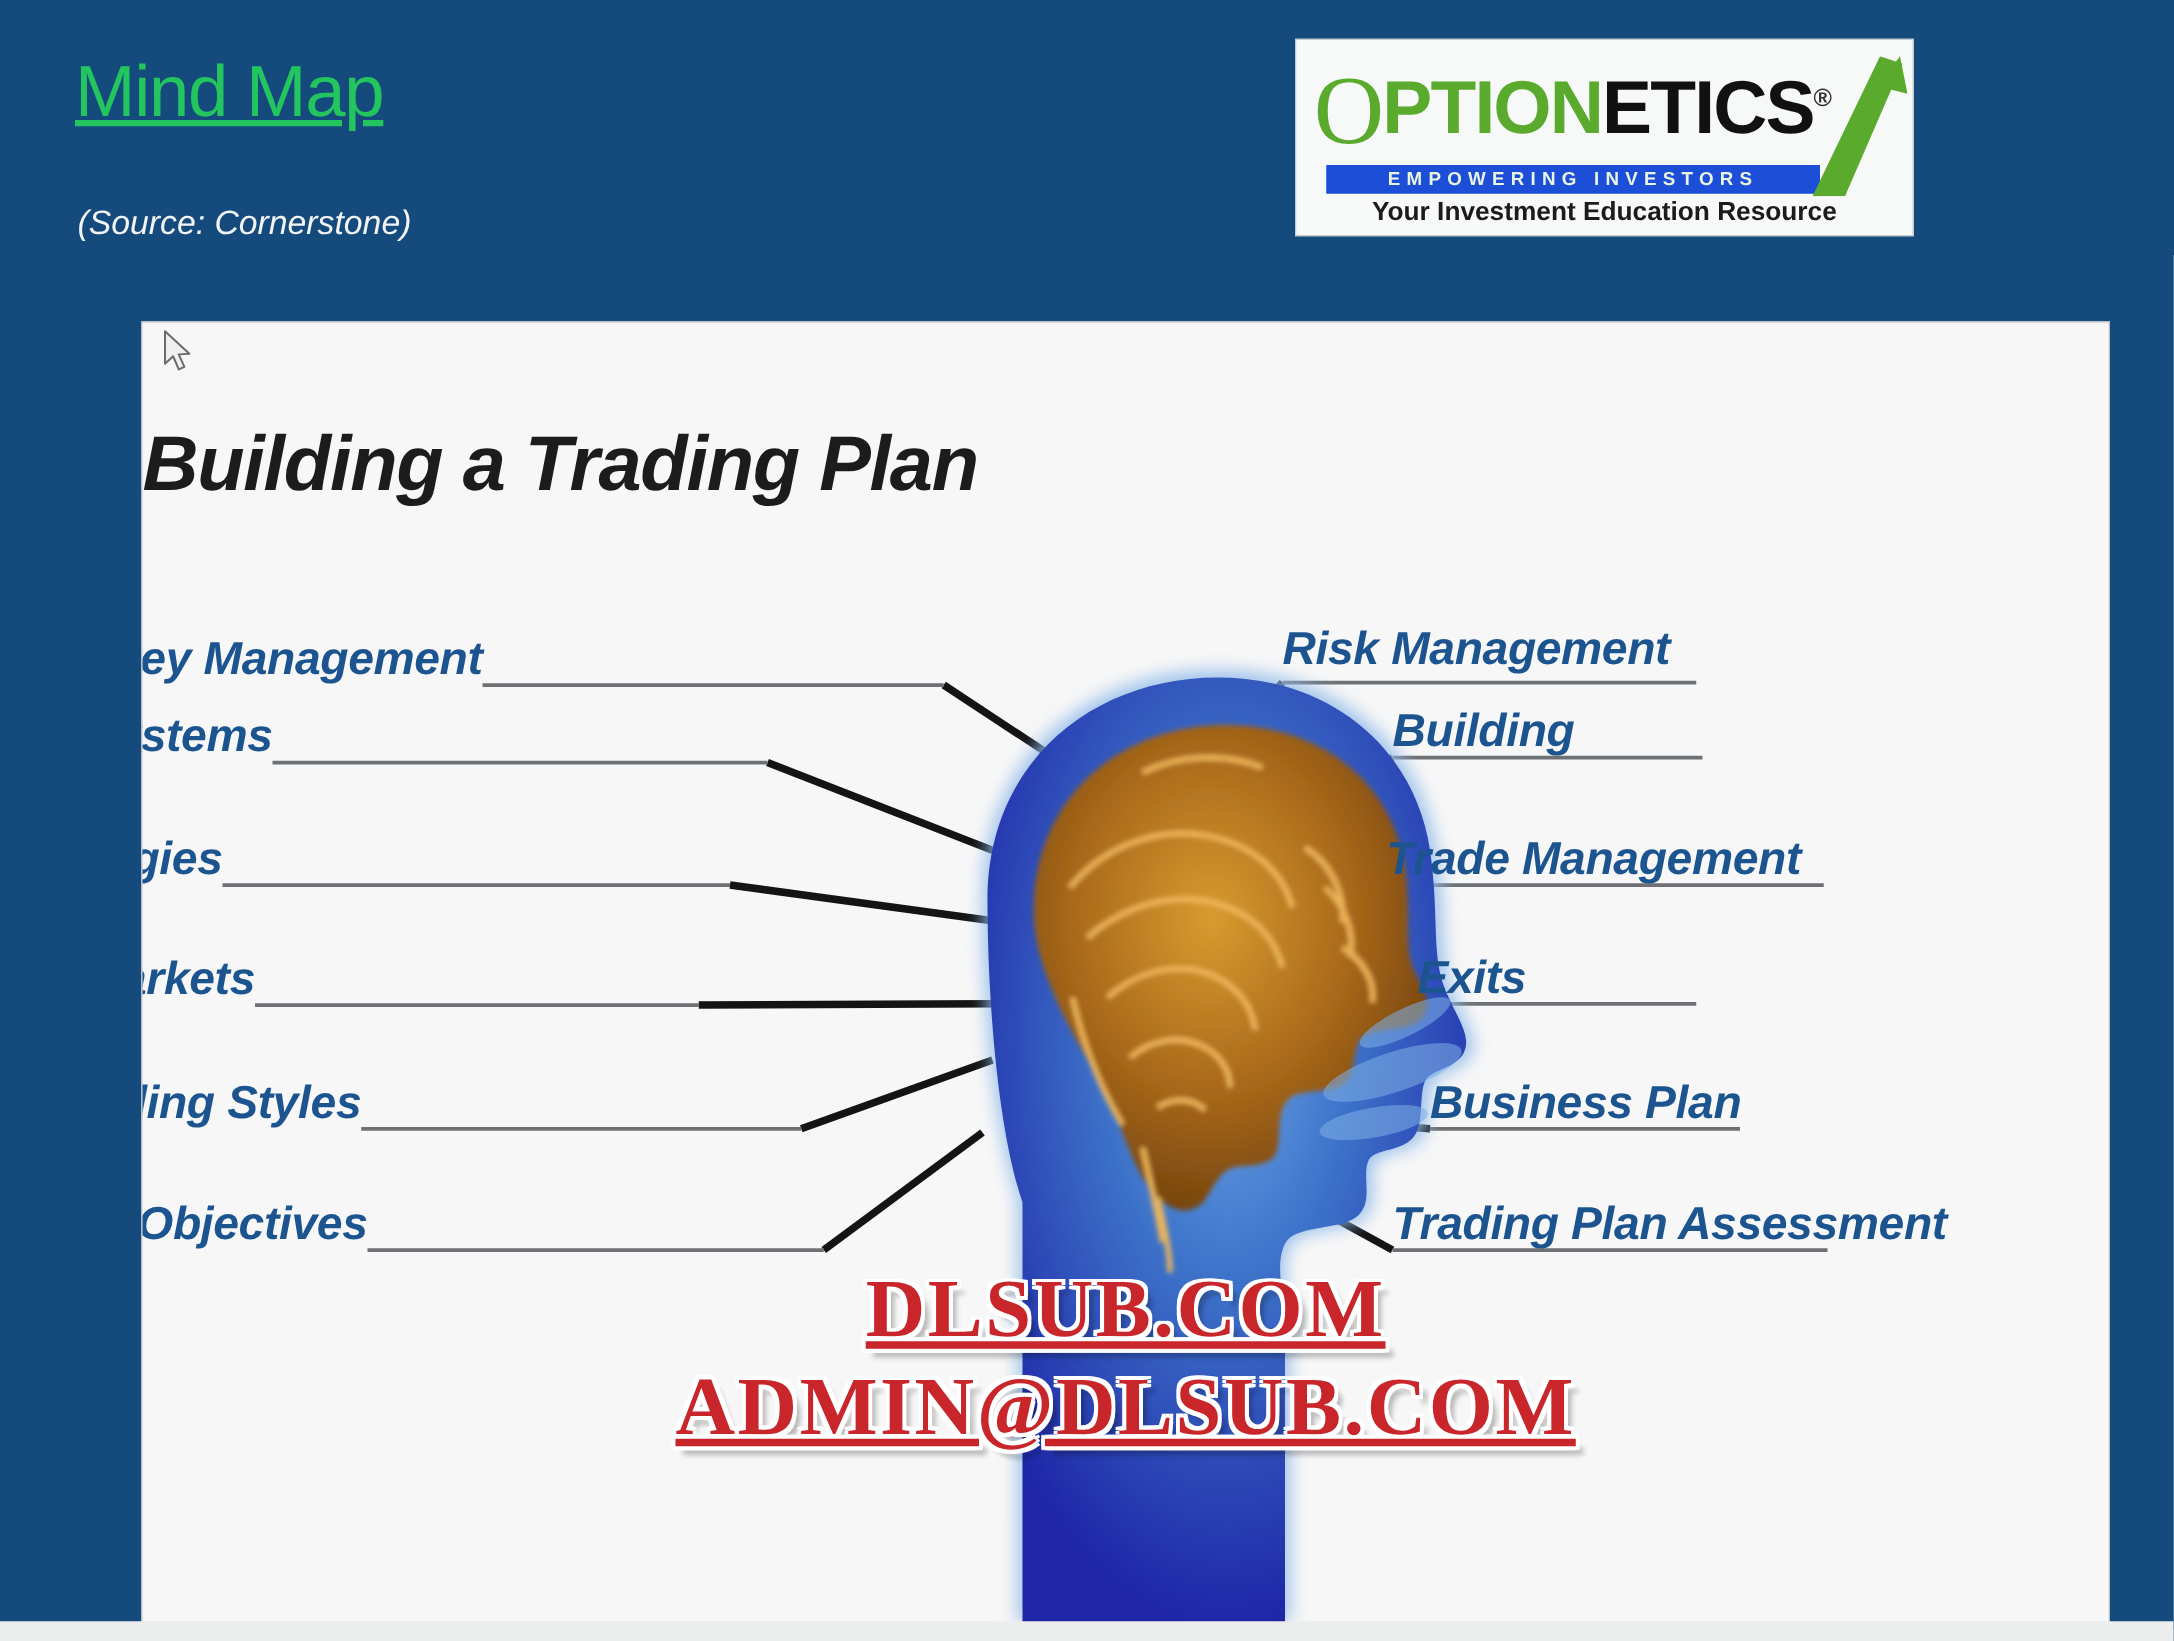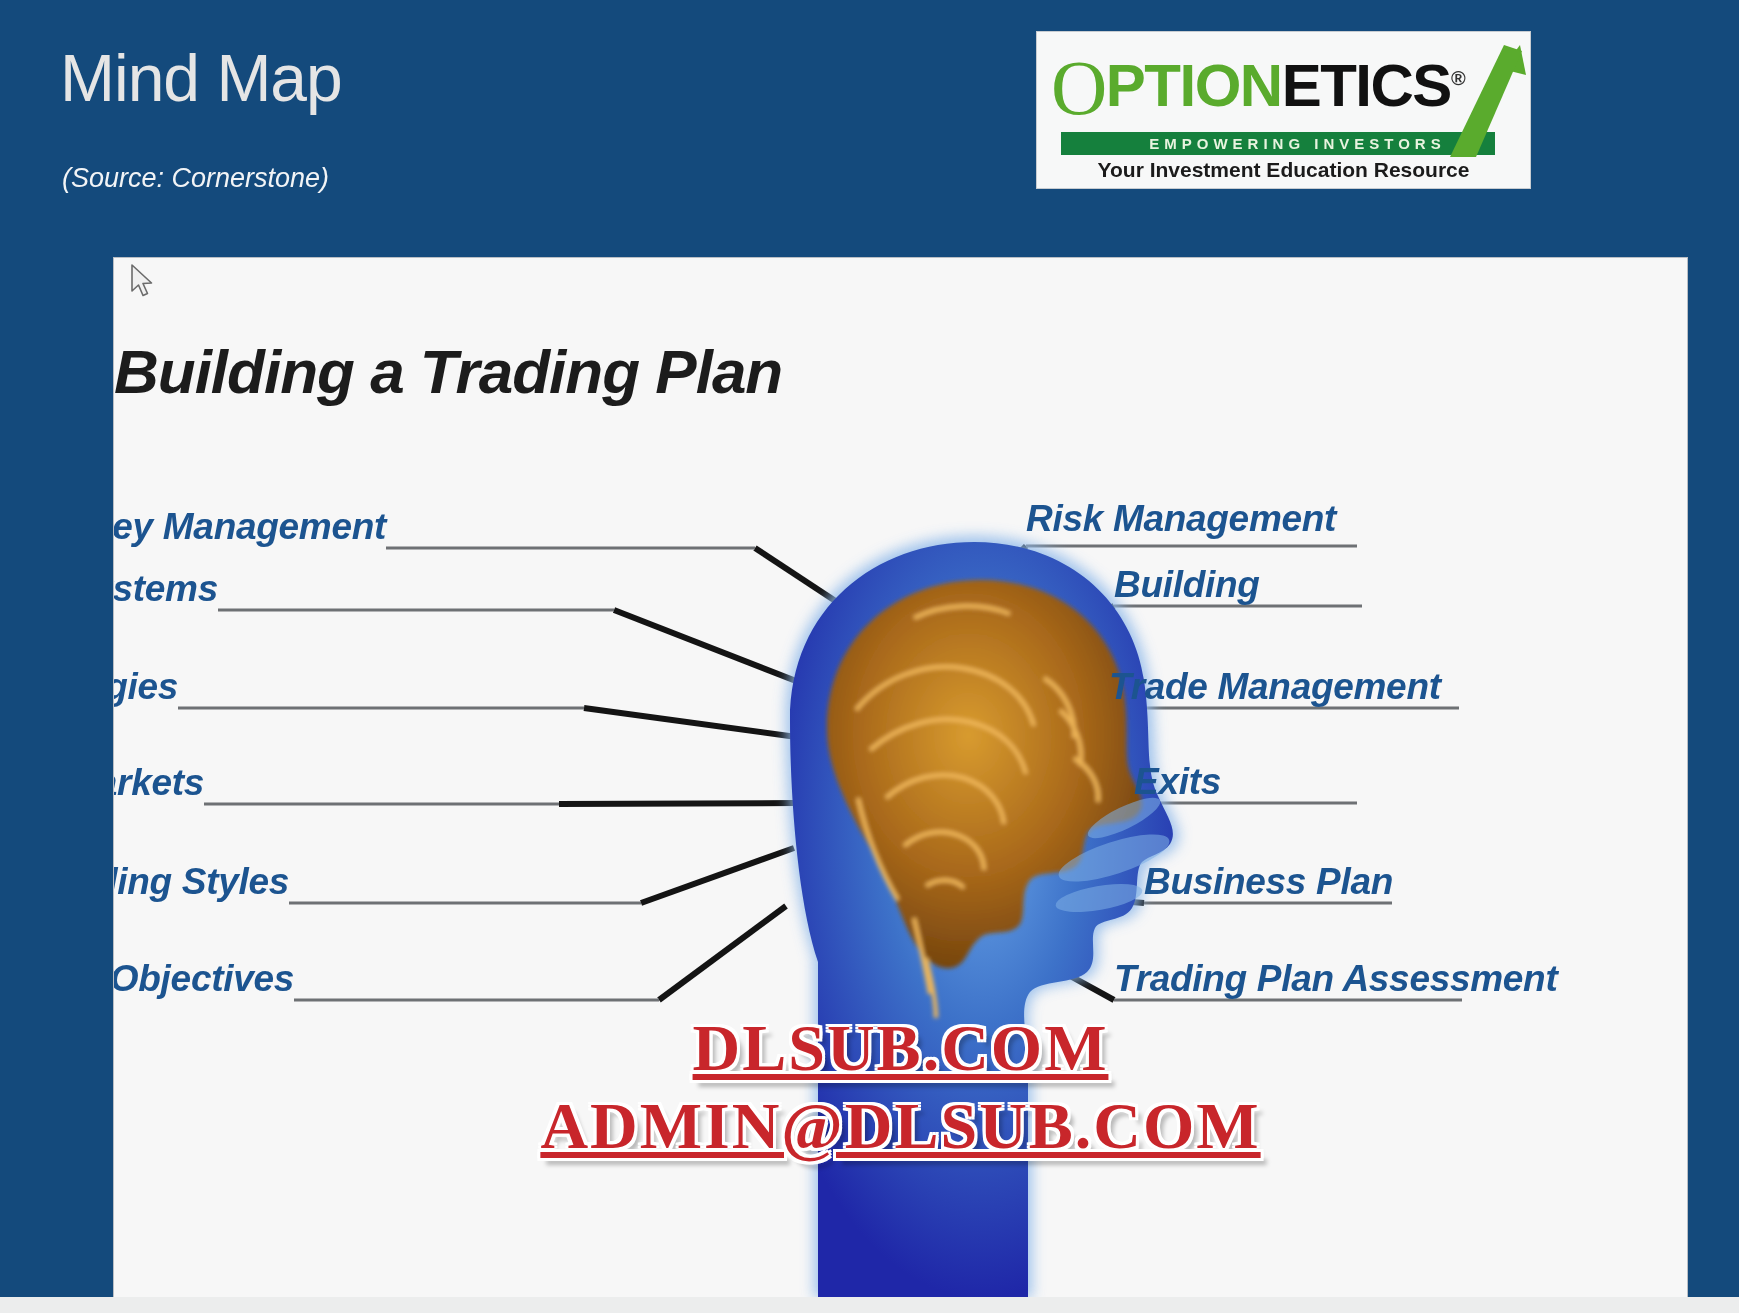--- a/index.html
+++ b/index.html
@@ -29,26 +29,27 @@
     left: 0; top: 1297px;
     width: 1739px; height: 16px;
     background: #eceded;
   }
 
   
   .slide-title {
     position: absolute;
     left: 60px;
     top: 45px;
-    font-size: 66px;
+    font-size: 58px;
     line-height: 1;
-    color: #e5e5e5;
+    color: #22c55e;
     font-weight: 400;
     letter-spacing: -1px;
     white-space: nowrap;
+    text-decoration: underline;
   }
   .slide-source {
     position: absolute;
     left: 62px;
     top: 163px;
     font-size: 27px;
     font-style: italic;
     color: #f2f4f6;
     white-space: nowrap;
   }
@@ -90,29 +91,28 @@
     font-size: 20px;
     vertical-align: super;
     color: #333333;
   }
   .logo-bar {
     position: absolute;
     left: 24px;
     top: 100px;
     width: 395px;
     height: 23px;
-    background: #15803d;
+    background: #1d4ed8;
     color: #e8f4df;
     font-size: 15px;
     font-weight: 700;
     letter-spacing: 5px;
     text-align: center;
     line-height: 23px;
     white-space: nowrap;
-    padding-left: 39px;
   }
   .logo-arrow {
     position: absolute;
     left: 405px;
     top: 13px;
     width: 84px;
     height: 112px;
   }
   .logo-tagline {
     position: absolute;

